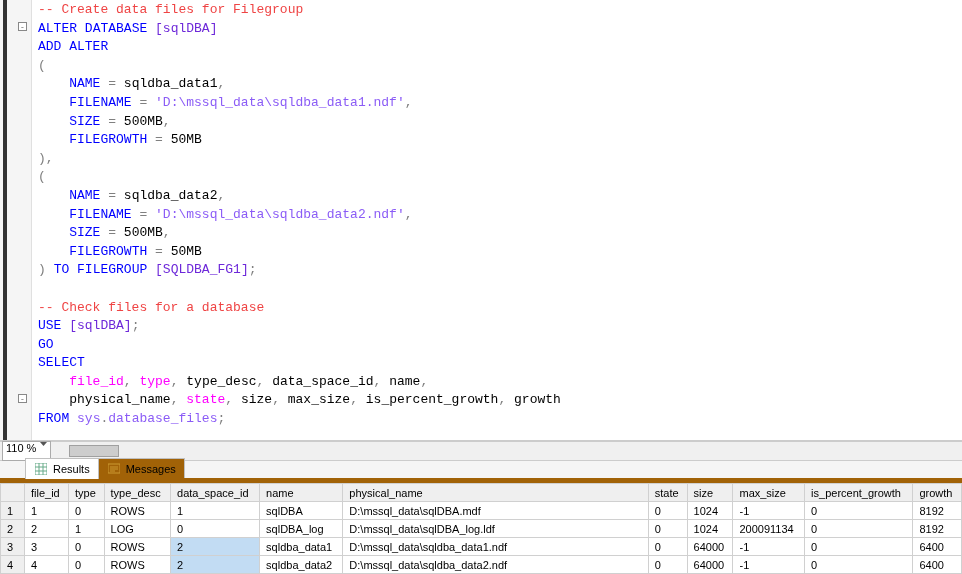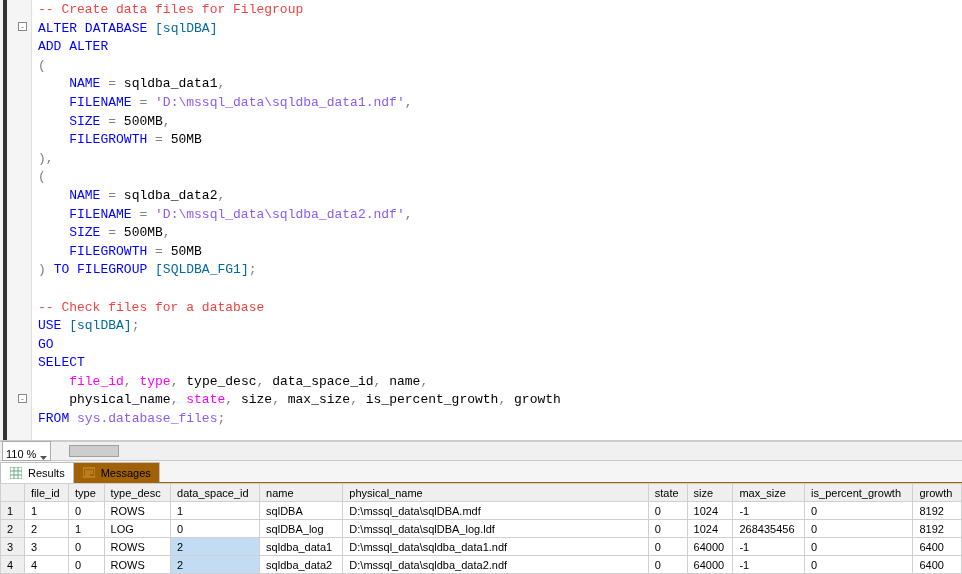--- a/index.html
+++ b/index.html
@@ -54,38 +54,38 @@
     white-space: pre;
     line-height: 18.6px;
     overflow: hidden;
     background: #fff;
   }
   .kw-blue { color: #0000ff; }
   .kw-green { color: #8b5cf6; }
   .kw-magenta { color: #ff00ff; }
   .kw-gray { color: #808080; }
   .kw-red { color: #8b5cf6; }
-  .kw-teal { color: #0369a1; }
+  .kw-teal { color: #6d28d9; }
   .ident { color: #000; }
   .comment { color: #ef4444; }
 
   .zoom-bar {
     display: flex;
     align-items: center;
     height: 20px;
     background: #f0f0f0;
     border-top: 1px solid #ccc;
     border-bottom: 1px solid #ccc;
     font-family: 'Segoe UI', Tahoma, sans-serif;
     font-size: 11px;
     padding-left: 2px;
   }
   .zoom-select {
     display: flex;
-    align-items: flex-end;
+    align-items: flex-start;
     border: 1px solid #ababab;
     background: #fff;
     height: 20px;
     padding: 0 3px;
     gap: 4px;
   }
   .zoom-select svg { display: block; }
   .scroll-track {
     flex: 1;
     height: 14px;
@@ -100,24 +100,25 @@
     height: 12px;
     width: 50px;
     background: #cdcdcd;
     border: 1px solid #a0a0a0;
   }
 
   .tabs-row {
     display: flex;
     height: 22px;
     background: #f5f5f5;
-    border-bottom: 1px solid #a16207;
+    border-bottom: 5px solid #a16207;
     font-family: 'Segoe UI', Tahoma, sans-serif;
     font-size: 11px;
     align-items: flex-end;
+    padding-left: 25px;
   }
   .tab {
     display: flex;
     align-items: center;
     gap: 5px;
     height: 20px;
     padding: 0 8px;
     border: 1px solid #c0c0c0;
     border-bottom: none;
     background: #a16207;
@@ -280,21 +281,21 @@
       <tr>
         <td class="rownum">2</td>
         <td>2</td>
         <td>1</td>
         <td>LOG</td>
         <td>0</td>
         <td>sqlDBA_log</td>
         <td>D:\mssql_data\sqlDBA_log.ldf</td>
         <td>0</td>
         <td>1024</td>
-        <td>268435456</td>
+        <td>200091134</td>
         <td>0</td>
         <td>8192</td>
       </tr>
       <tr>
         <td class="rownum">3</td>
         <td>3</td>
         <td>0</td>
         <td>ROWS</td>
         <td class="sel">2</td>
         <td>sqldba_data1</td>

